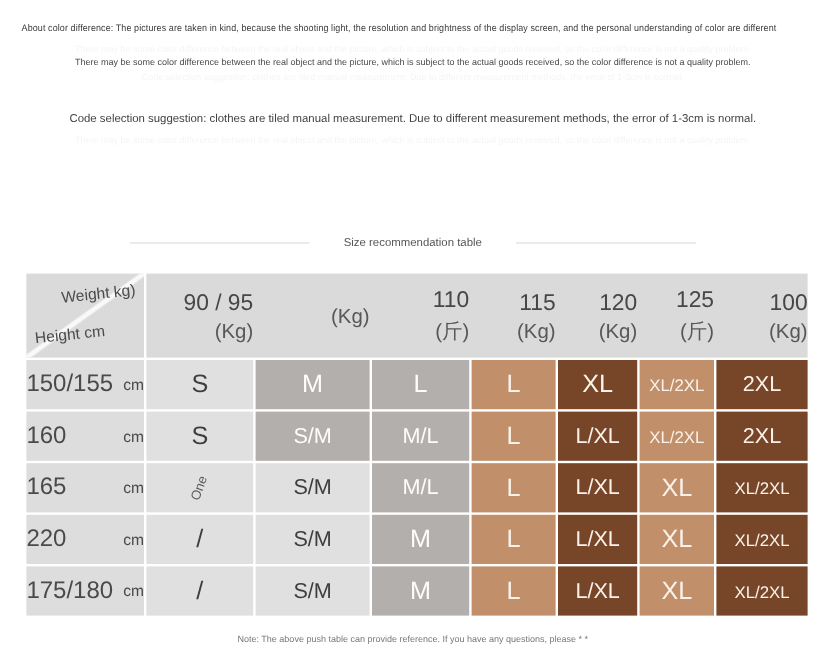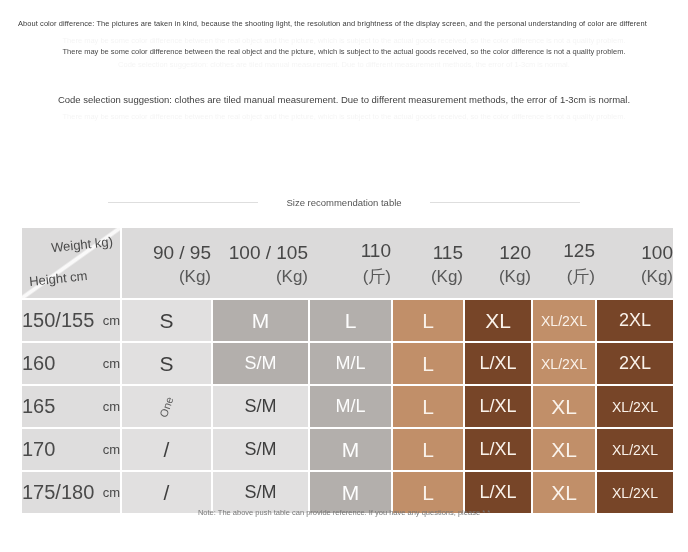--- a/index.html
+++ b/index.html
@@ -62,21 +62,21 @@
   .s-gray{background:var(--gray_cell);color:#fdfdfd;}
   .s-tan{background:var(--tan_cell);color:var(--light_text);}
   .s-brown{background:var(--brown_cell);color:var(--light_text);}
 
   .sz{font-size:21px;}
   .sz.mid{font-size:18px;text-align:right;}
   .sz.small{font-size:14px;}
   .sz.rot{font-size:11px;transform:rotate(-70deg);color:#5a5a5a;}
 
   
-  .footer{top:508px;left:0;width:100%;text-align:center;font-size:7.5px;color:#787878;}
+  .footer{top:528px;left:0;width:100%;text-align:center;font-size:7.5px;color:#787878;}
 </style>
 </head>
 <body>
 
 <div class="abs note1">About color difference: The pictures are taken in kind, because the shooting light, the resolution and brightness of the display screen, and the personal understanding of color are different</div>
 <div class="abs ghost g1">There may be some color difference between the real object and the picture, which is subject to the actual goods received, so the color difference is not a quality problem.</div>
 <div class="abs note2">There may be some color difference between the real object and the picture, which is subject to the actual goods received, so the color difference is not a quality problem.</div>
 <div class="abs ghost g2">Code selection suggestion: clothes are tiled manual measurement. Due to different measurement methods, the error of 1-3cm is normal.</div>
 <div class="abs note3">Code selection suggestion: clothes are tiled manual measurement. Due to different measurement methods, the error of 1-3cm is normal.</div>
 <div class="abs ghost g3">There may be some color difference between the real object and the picture, which is subject to the actual goods received, so the color difference is not a quality problem.</div>
@@ -91,21 +91,20 @@
     <div class="cell corner">
       <span class="tr">Weight kg)</span>
       <span class="bl">Height cm</span>
     </div>
     <div class="header-right">
       <div class="hcol">
         <span class="hval">90 / 95</span>
         <span class="hunit">(Kg)</span>
       </div>
       <div class="hcol">
-        <span class="hval">100 / 105</span>
         <span class="hunit">(Kg)</span>
       </div>
       <div class="hcol">
         <span class="hval">110</span>
         <span class="hunit">(斤)</span>
       </div>
       <div class="hcol">
         <span class="hval">115</span>
         <span class="hunit">(Kg)</span>
       </div>
@@ -191,21 +190,21 @@
     <div class="cell s-brown">
       <span class="sz mid">L/XL</span>
     </div>
     <div class="cell s-tan">
       <span class="sz">XL</span>
     </div>
     <div class="cell s-brown">
       <span class="sz small">XL/2XL</span>
     </div>
     <div class="cell label-cell">
-      <span class="num">170</span>
+      <span class="num">220</span>
       <span class="unit">cm</span>
     </div>
     <div class="cell s-light">
       <span class="sz">/</span>
     </div>
     <div class="cell s-light">
       <span class="sz mid">S/M</span>
     </div>
     <div class="cell s-gray">
       <span class="sz">M</span>

